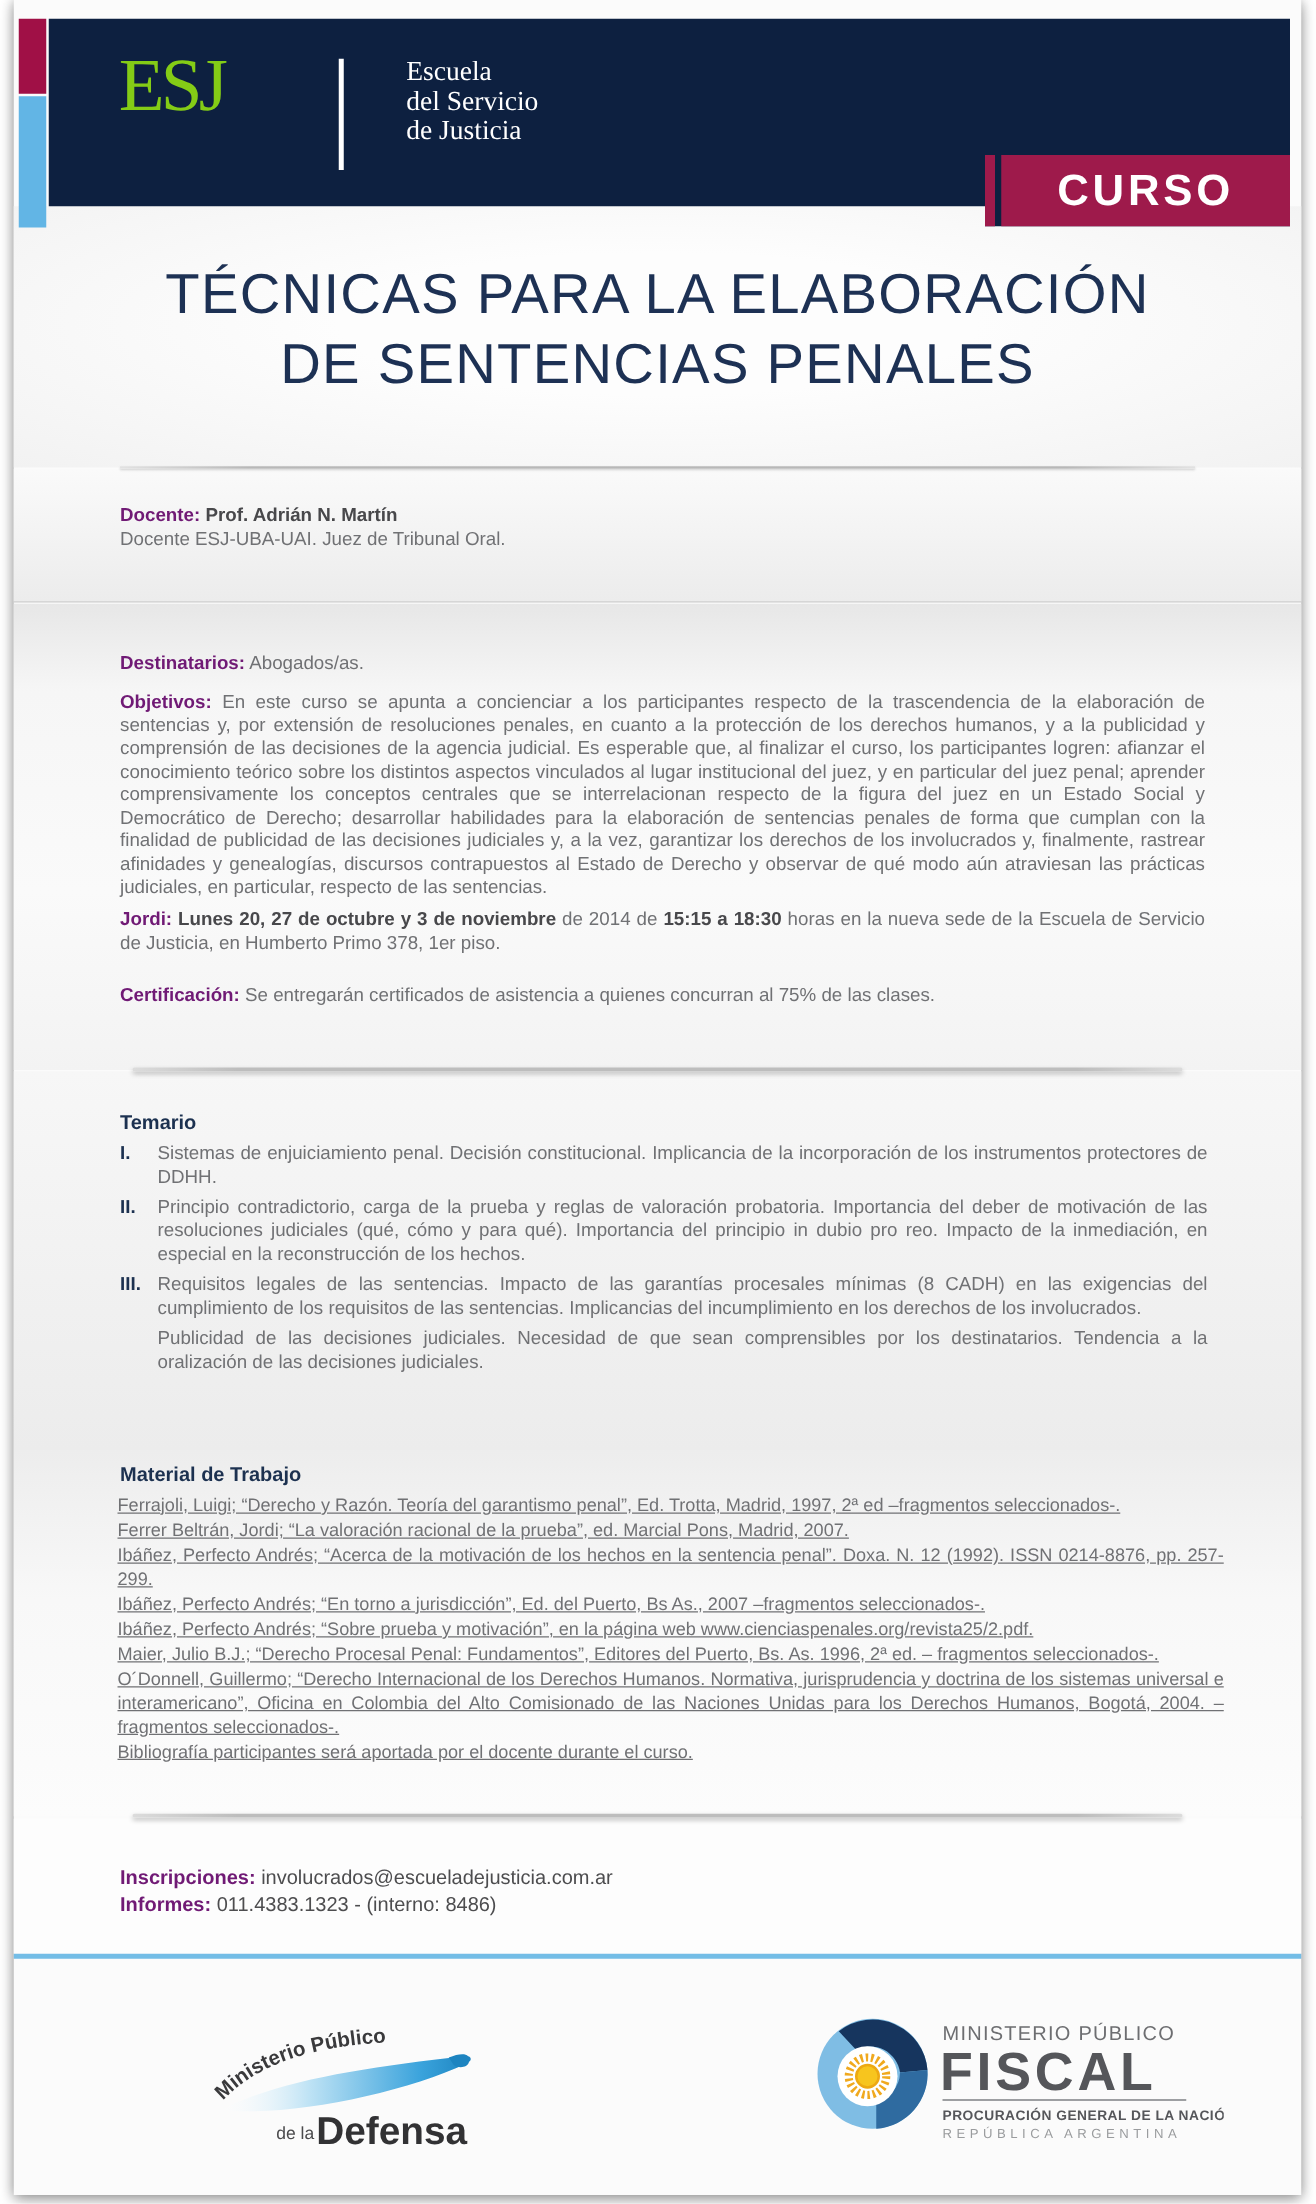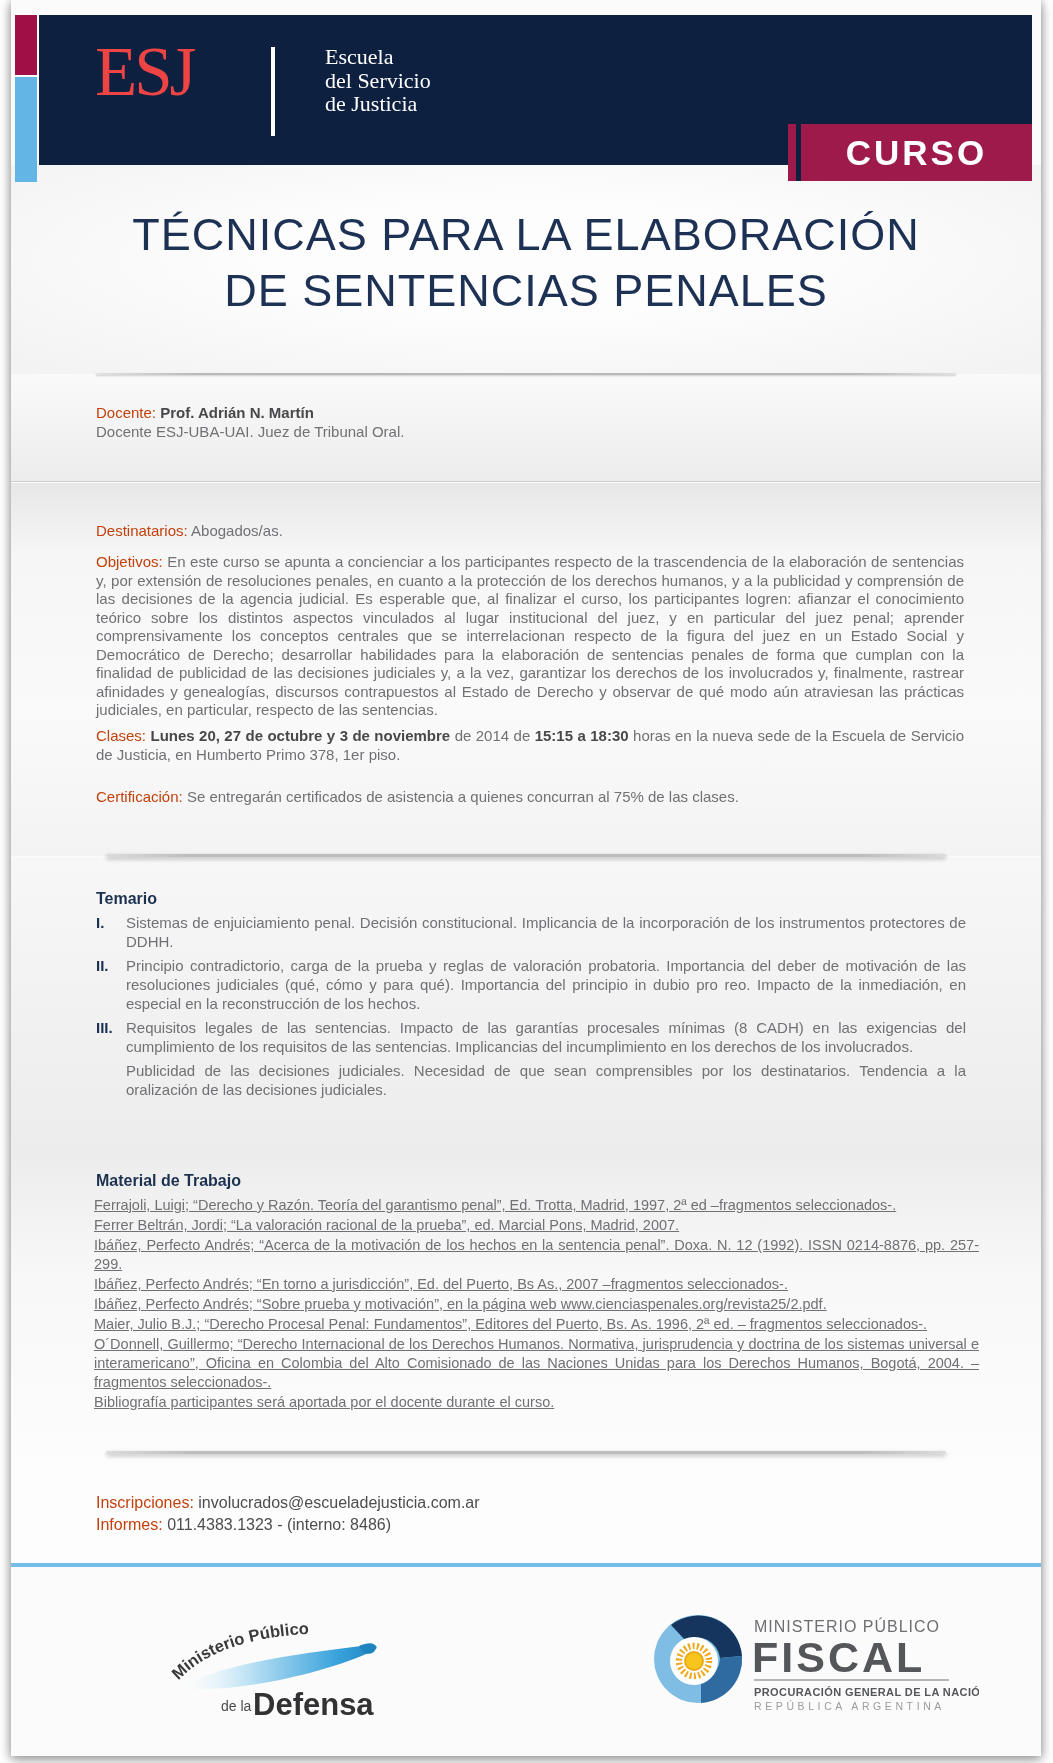--- a/index.html
+++ b/index.html
@@ -18,21 +18,21 @@
   .strip { position:absolute; width:22px; left:4px; }
   .strip.crimson { top:15px; height:60px; background:#a01046; }
   .strip.blue    { top:77px; height:105px; background:#62b5e5; }
   .header {
     position:absolute; left:28px; top:15px; width:993px; height:150px;
     background:#0d2040;
   }
   .esj {
     position:absolute; left:56px; top:20px;
     font-family:"Liberation Serif", serif;
-    font-size:69px; line-height:1.1; letter-spacing:-3px; color:#ef4444;
+    font-size:60px; line-height:1.1; letter-spacing:-3px; color:#84cc16;
   }
   .vline { position:absolute; left:232px; top:32px; width:4px; height:89px; background:#ffffff; }
   .school {
     position:absolute; left:246px; top:30px;
     font-family:"Liberation Serif", serif;
     font-size:22px; line-height:23.5px; color:#ffffff;margin-left:40px;
   }
   .curso-wrap { position:absolute; left:777px; top:124px; width:244px; height:57px; background:#0d2040; }
   .curso-sliver { position:absolute; left:0; top:0; width:8px; height:100%; background:#9e1a4b; }
   .curso-box {
@@ -62,21 +62,21 @@
   }
   .divider-2 { top:854px; }
   .divider-3 { top:1451px; }
   .blue-rule { position:absolute; left:0; top:1563px; width:1030px; height:4px; background:#74bde6; }
   
   .title {
     position:absolute; left:0; right:0; top:207px; text-align:center;
     color:#1d3154; font-size:45px; line-height:56px; letter-spacing:1px;
   }
   .sec { position:absolute; left:85px; width:868px; font-size:15px; line-height:19px; }
-  .lbl { font-weight:normal; color:#c2410c; }
+  .lbl { font-weight:bold; color:#701a75; }
   .dk  { font-weight:bold; color:#48484b; }
   .just { text-align:justify; }
   .sec-docente { top:403px; }
   .sec-dest    { top:521px; }
   .sec-obj     { top:553px; line-height:18.5px; }
   .sec-clases  { top:726px; }
   .sec-cert    { top:787px; }
   .temario-head, .material-head { position:absolute; left:85px; font-size:16px; font-weight:bold; color:#1c3150; }
   .temario-head { top:890px; }
   .temario-list { position:absolute; left:85px; top:913px; width:870px; font-size:15px; line-height:19px; }
@@ -143,21 +143,21 @@
     <span class="lbl">Destinatarios:</span>
     <span>Abogados/as.</span>
   </div>
 
   <div class="sec sec-obj just">
     <span class="lbl">Objetivos:</span>
     <span>En este curso se apunta a concienciar a los participantes respecto de la trascendencia de la elaboración de sentencias y, por extensión de resoluciones penales, en cuanto a la protección de los derechos humanos, y a la publicidad y comprensión de las decisiones de la agencia judicial. Es esperable que, al finalizar el curso, los participantes logren: afianzar el conocimiento teórico sobre los distintos aspectos vinculados al lugar institucional del juez, y en particular del juez penal; aprender comprensivamente los conceptos centrales que se interrelacionan respecto de la figura del juez en un Estado Social y Democrático de Derecho; desarrollar habilidades para la elaboración de sentencias penales de forma que cumplan con la finalidad de publicidad de las decisiones judiciales y, a la vez, garantizar los derechos de los involucrados y, finalmente, rastrear afinidades y genealogías, discursos contrapuestos al Estado de Derecho y observar de qué modo aún atraviesan las prácticas judiciales, en particular, respecto de las sentencias.</span>
   </div>
 
   <div class="sec sec-clases just">
-    <span class="lbl">Clases:</span>
+    <span class="lbl">Jordi:</span>
     <span class="dk">Lunes 20, 27 de octubre y 3 de noviembre</span>
     <span>de 2014 de</span>
     <span class="dk">15:15 a 18:30</span>
     <span>horas en la nueva sede de la Escuela de Servicio de Justicia, en Humberto Primo 378, 1er piso.</span>
   </div>
 
   <div class="sec sec-cert">
     <span class="lbl">Certificación:</span>
     <span>Se entregarán certificados de asistencia a quienes concurran al 75% de las clases.</span>
   </div>

